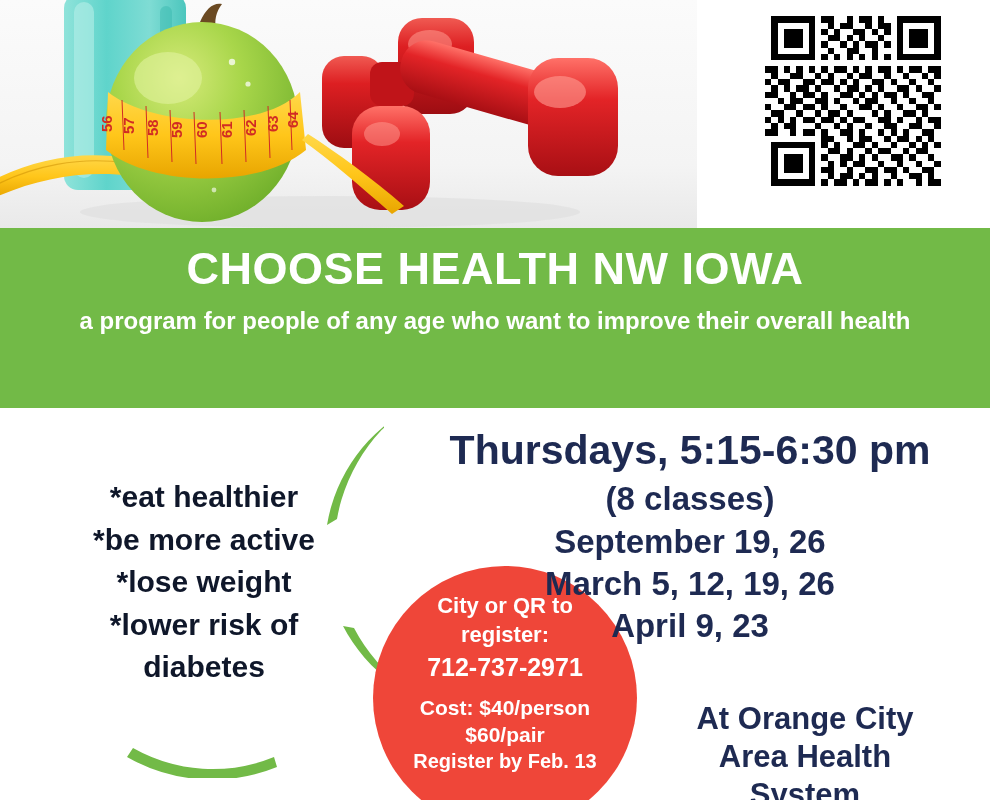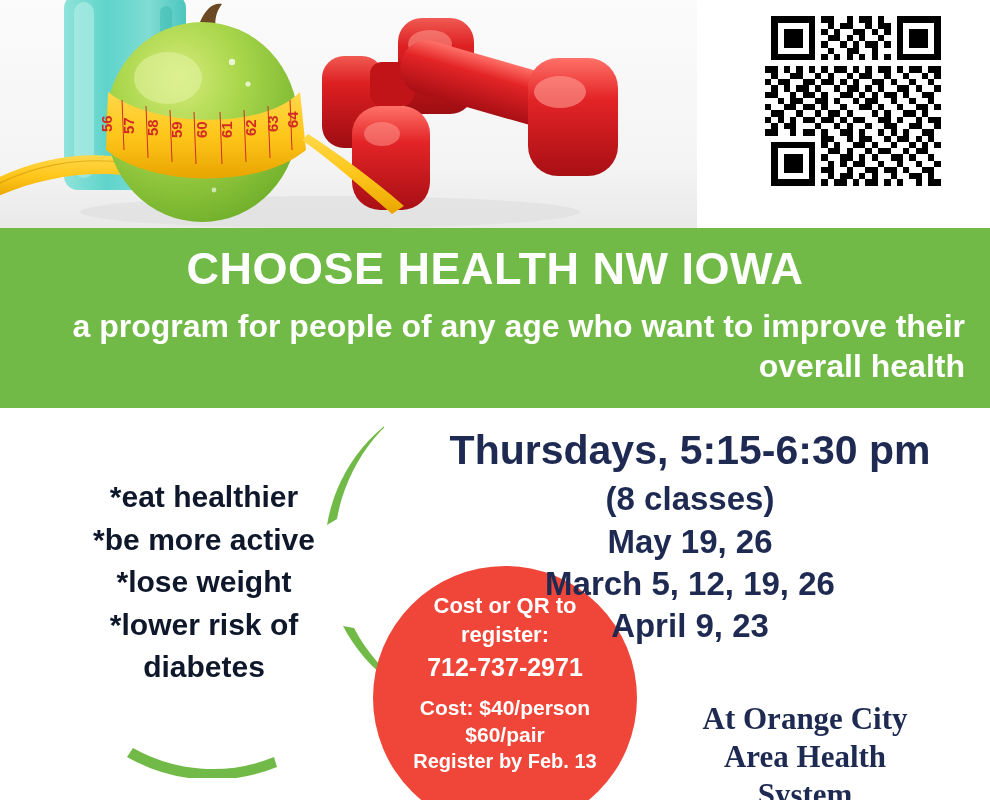--- a/index.html
+++ b/index.html
@@ -57,24 +57,24 @@
     color:#ffffff;
     font-size:45px;
     font-weight:bold;
     letter-spacing:0.5px;
     line-height:1.1;
     text-align:center;
     white-space:nowrap;
   }
   .banner-subtitle {
     color:#ffffff;
-    font-size:32px;
+    font-size:24px;
     font-weight:bold;
     line-height:1.28;
-    text-align:right;
+    text-align:left;
     margin-top:12px;
     max-width:940px;
   }
 
   
   .benefits-block {
     position:absolute;
     left:24px; top:418px;
     width:360px; height:360px;
   }
@@ -151,21 +151,21 @@
   .location {
     position:absolute;
     right:20px; top:700px;
     width:330px;
     text-align:center;
     color:#1e2a52;
     font-size:31px;
     font-weight:bold;
     line-height:1.22;
   }
-  .location-line { display:block;font-family:Liberation Serif, serif; }
+  .location-line { display:block; }
 </style>
 </head>
 <body>
 
 <div class="flyer">
 
   <div class="hero-photo">
     <svg class="photo-svg" viewBox="0 0 697 228" preserveAspectRatio="none">
       <defs>
         <linearGradient id="bgGrad" x1="0" y1="0" x2="0" y2="1">
@@ -517,32 +517,32 @@
     </svg>
     <div class="benefits-list">
       <span class="benefit-item">*eat healthier</span>
       <span class="benefit-item">*be more active</span>
       <span class="benefit-item">*lose weight</span>
       <span class="benefit-item wrap">*lower risk of diabetes</span>
     </div>
   </div>
 
   <div class="register-badge">
-    <span class="badge-line badge-lg">Cost or QR to</span>
+    <span class="badge-line badge-lg">City or QR to</span>
     <span class="badge-line badge-lg">register:</span>
     <span class="badge-line badge-phone">712-737-2971</span>
     <span class="badge-line badge-cost">Cost: $40/person</span>
     <span class="badge-line badge-pair">$60/pair</span>
     <span class="badge-line badge-deadline">Register by Feb. 13</span>
   </div>
 
   <div class="schedule">
     <div class="schedule-head">Thursdays, 5:15-6:30 pm</div>
     <div class="schedule-classes">(8 classes)</div>
-    <div class="schedule-date">May 19, 26</div>
+    <div class="schedule-date">September 19, 26</div>
     <div class="schedule-date">March 5, 12, 19, 26</div>
     <div class="schedule-date">April 9, 23</div>
   </div>
 
   <div class="location">
     <span class="location-line">At Orange City</span>
     <span class="location-line">Area Health</span>
     <span class="location-line">System</span>
   </div>
 

